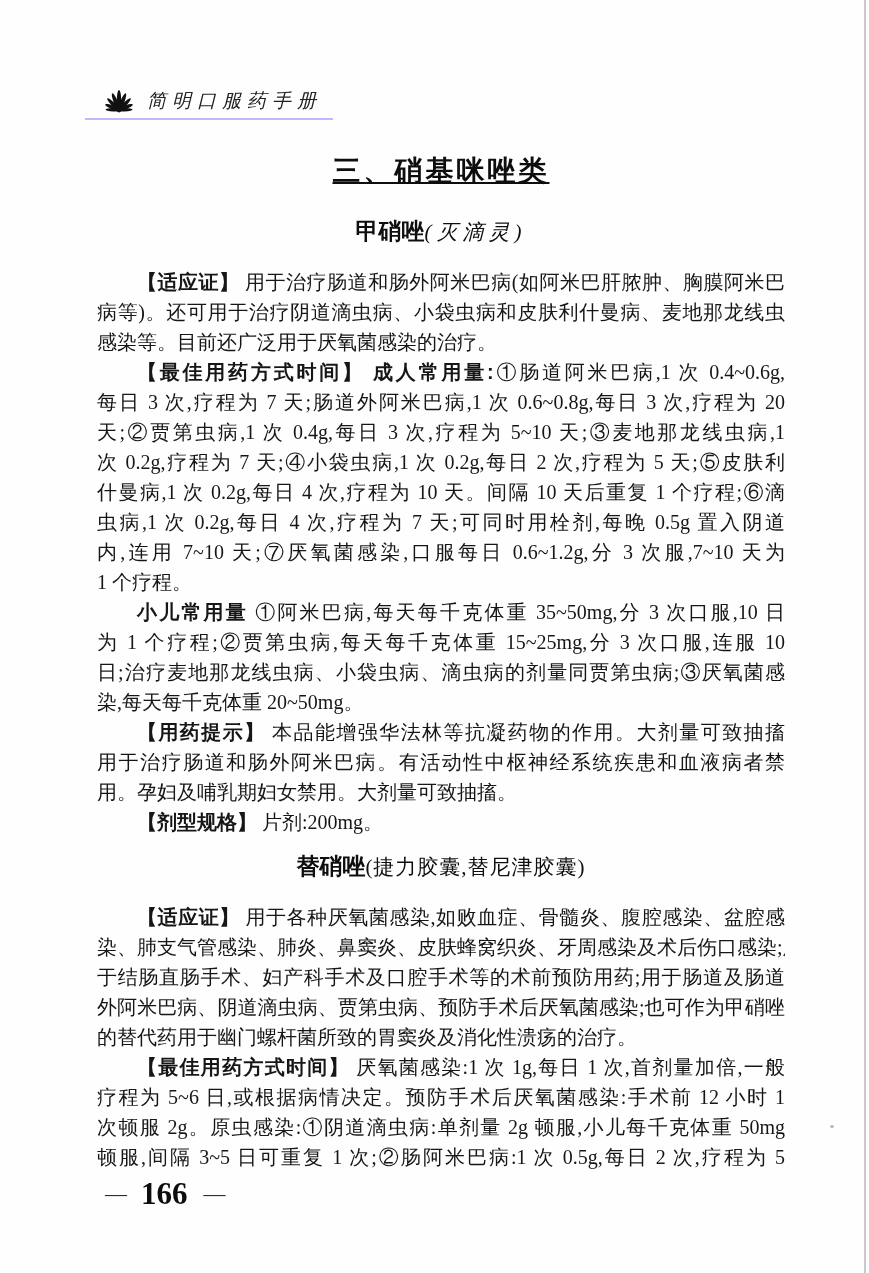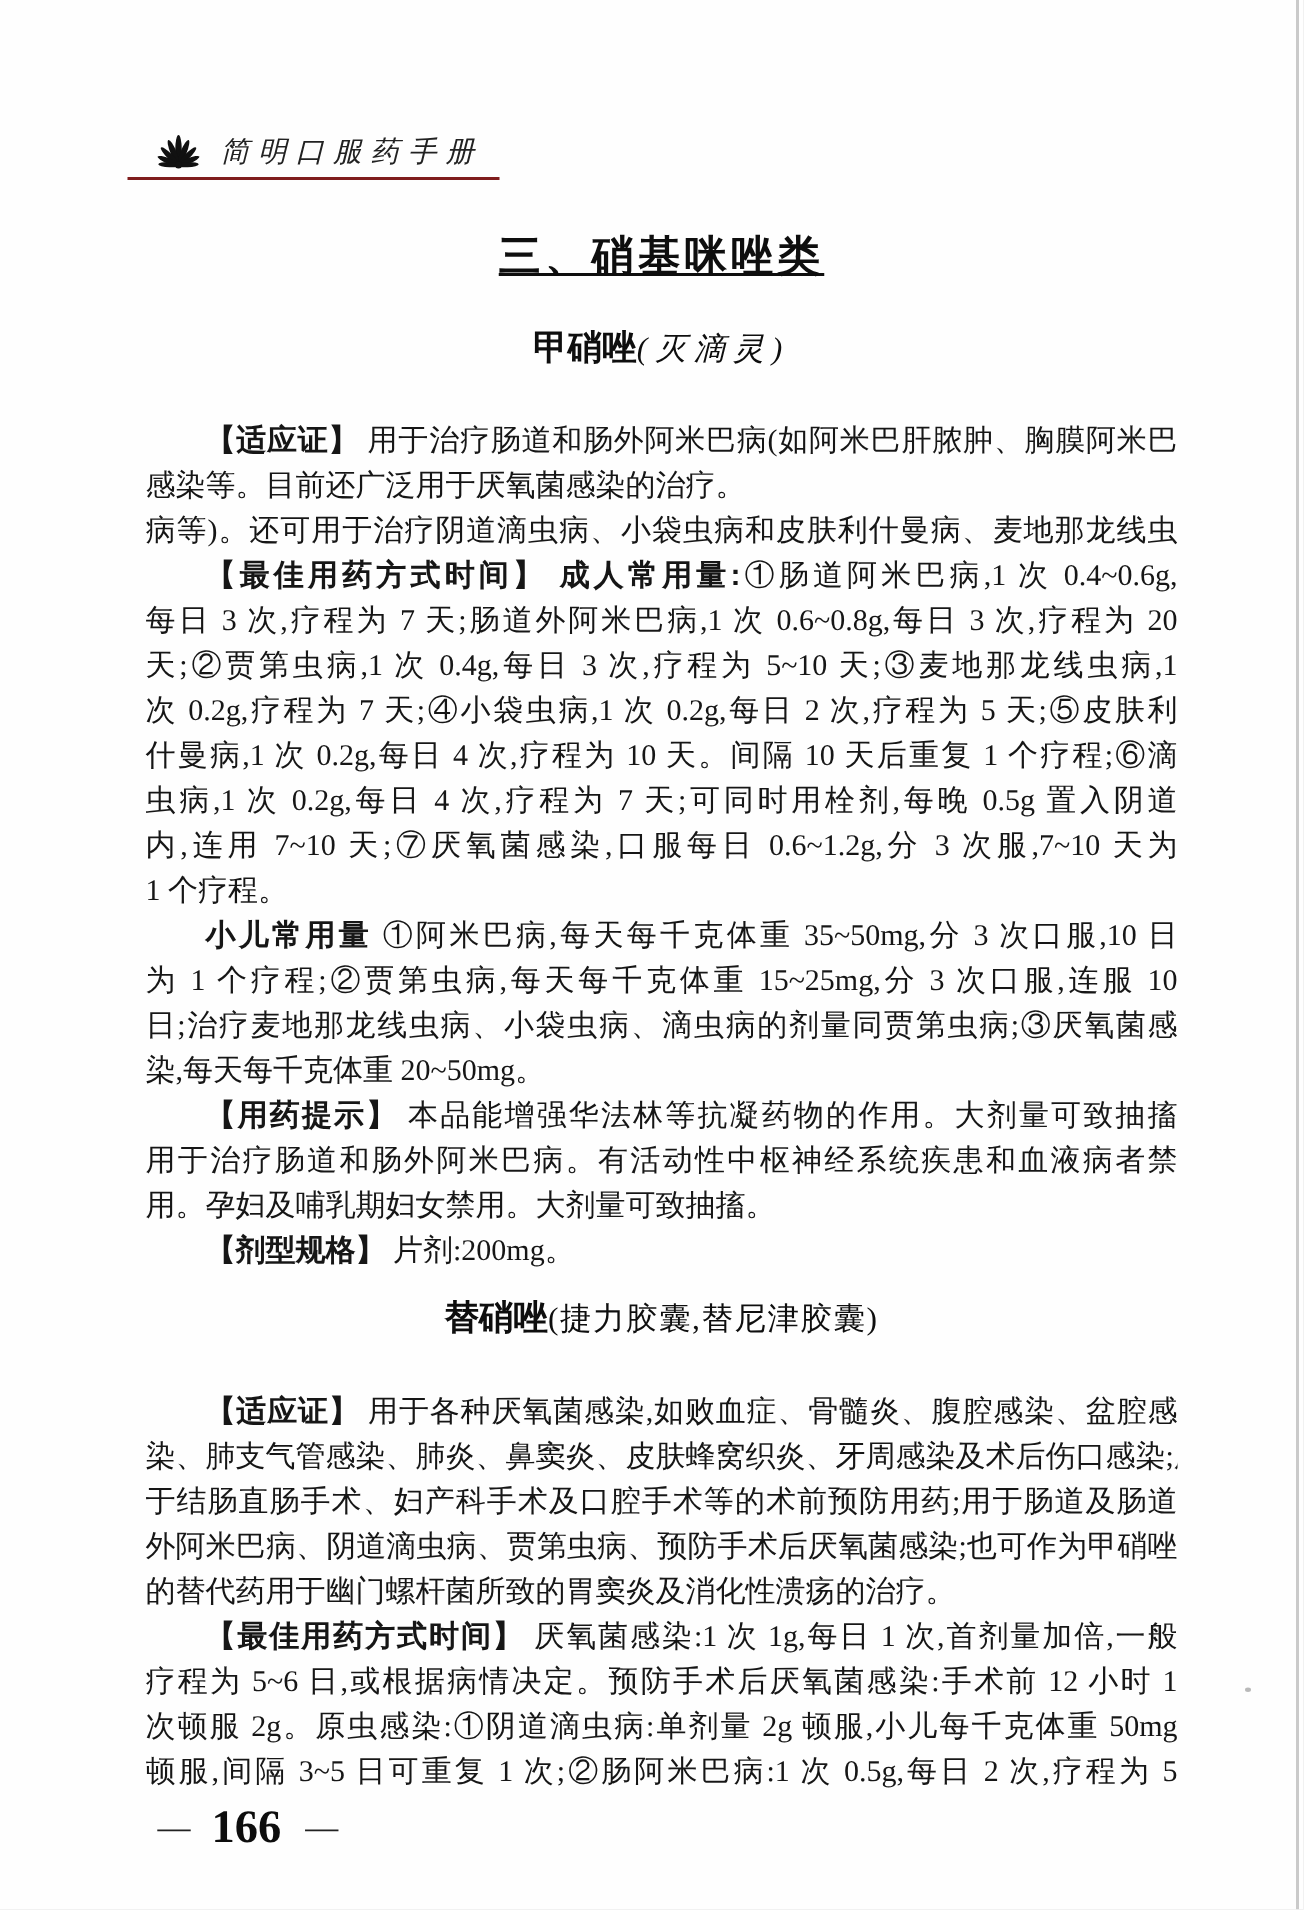--- a/index.html
+++ b/index.html
@@ -13,21 +13,21 @@
     font-family:"Liberation Serif","DejaVu Serif",serif;
     overflow:hidden;
     padding:86px 84px 0 97px;
   }
   
   .running-header {
     display:flex; align-items:flex-end;
     width:248px;
     margin-left:-12px;
     padding-bottom:4px;
-    border-bottom:2px solid #7f1d1d;
+    border-bottom:2px solid #c4b5fd;
     height:34px;
   }
   .ornament { width:40px; height:26px; flex:0 0 auto; margin:0 8px 0 14px; }
   .brand {
     font-size:19px;
     letter-spacing:6px;
     white-space:nowrap;
     color:#222;
     font-style:italic;
   }
@@ -57,21 +57,21 @@
   .drug-heading .alias {
     font-family:"Liberation Serif","DejaVu Serif",serif;
     font-weight:normal;
     font-size:21px;
   }
   #section-0 .drug-heading { margin-top:26px; }
   #section-0 .alias { letter-spacing:5px;font-style:italic; }
   #section-1 .drug-heading { margin-top:14px;text-align:center; }
   #section-1 .alias { letter-spacing:1px; }
   
-  .body-block { margin-top:33px; }
+  .body-block { margin-top:21px; }
   .body-line {
     height:30px; line-height:30px;
     font-size:20px;
     text-align:justify;
     text-align-last:justify;
     overflow:hidden;
     white-space:nowrap;
   }
   .body-line.end { text-align-last:left; }
   .body-line.indent { text-indent:40px; }
@@ -127,23 +127,23 @@
   </div>
 
   <h1 class="chapter-title">三、硝基咪唑类</h1>
 
   <section id="section-0">
     <h2 class="drug-heading"><span class="name">甲硝唑</span><span class="alias">(灭滴灵)</span></h2>
     <div class="body-block">
 
         <p class="body-line indent"><span class="line-label">【适应证】</span><span class="line-text"> 用于治疗肠道和肠外阿米巴病(如阿米巴肝脓肿、胸膜阿米巴</span></p>
 
+        <p class="body-line"><span class="line-text">病等)。还可用于治疗阴道滴虫病、小袋虫病和皮肤利什曼病、麦地那龙线虫</span></p>
+
         <p class="body-line end"><span class="line-text">感染等。目前还广泛用于厌氧菌感染的治疗。</span></p>
-
-        <p class="body-line"><span class="line-text">病等)。还可用于治疗阴道滴虫病、小袋虫病和皮肤利什曼病、麦地那龙线虫</span></p>
 
         <p class="body-line indent"><span class="line-label">【最佳用药方式时间】 成人常用量:</span><span class="line-text">①肠道阿米巴病,1 次 0.4~0.6g,</span></p>
 
         <p class="body-line"><span class="line-text">每日 3 次,疗程为 7 天;肠道外阿米巴病,1 次 0.6~0.8g,每日 3 次,疗程为 20</span></p>
 
         <p class="body-line"><span class="line-text">天;②贾第虫病,1 次 0.4g,每日 3 次,疗程为 5~10 天;③麦地那龙线虫病,1</span></p>
 
         <p class="body-line"><span class="line-text">次 0.2g,疗程为 7 天;④小袋虫病,1 次 0.2g,每日 2 次,疗程为 5 天;⑤皮肤利</span></p>
 
         <p class="body-line"><span class="line-text">什曼病,1 次 0.2g,每日 4 次,疗程为 10 天。间隔 10 天后重复 1 个疗程;⑥滴</span></p>

